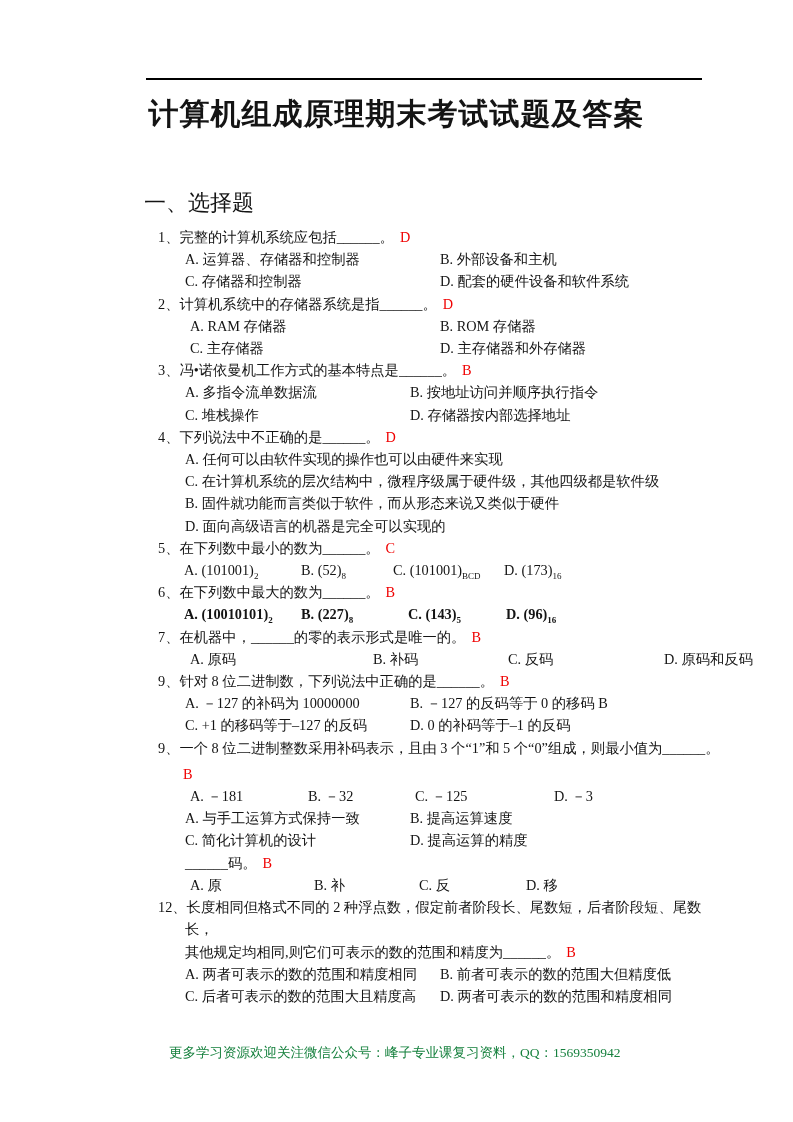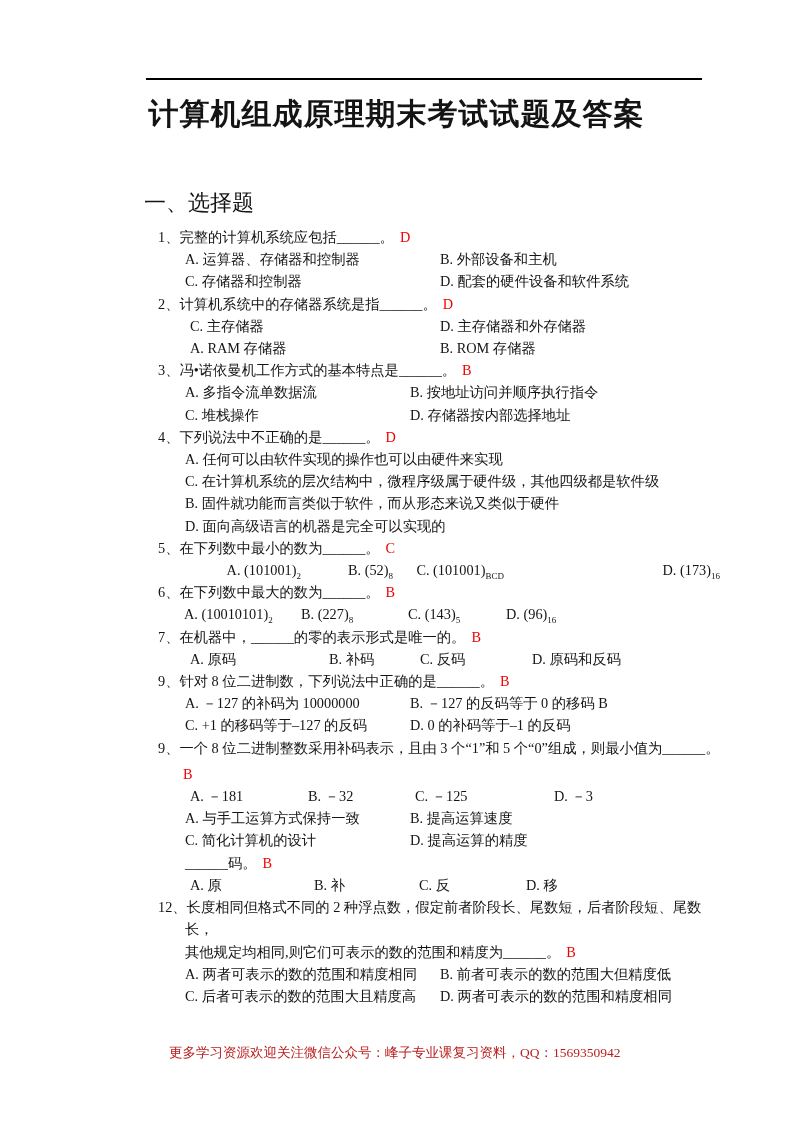--- a/index.html
+++ b/index.html
@@ -51,31 +51,31 @@
   .answer-line { padding-left: 25px; margin-top: 4px; }
   .answer-line .answer { margin-left: 0; }
   .opts { display: grid; }
   .opt { white-space: nowrap; }
   .opt sub { font-size: 9px; line-height: 0; }
   
   .opts-2a   { padding-left: 27px; grid-template-columns: 255px 1fr; }
   .opts-2a2  { padding-left: 32px; grid-template-columns: 250px 1fr; }
   .opts-2b   { padding-left: 27px; grid-template-columns: 225px 1fr; }
   .opts-list { padding-left: 27px; grid-template-columns: 1fr; }
-  .opts-q5   { padding-left: 26px; grid-template-columns: 117px 92px 111px 1fr; text-align: right; }
-  .opts-q6   { padding-left: 26px; grid-template-columns: 117px 107px 98px 1fr; }
-  .opts-q7   { padding-left: 32px; grid-template-columns: 139px 91px 112px 1fr; }
+  .opts-q5   { padding-left: 26px; grid-template-columns: 117px 92px 111px 1fr; }
+  .opts-q6   { padding-left: 26px; grid-template-columns: 117px 107px 98px 1fr; font-weight: bold; }
+  .opts-q7   { padding-left: 32px; grid-template-columns: 139px 91px 112px 1fr; gap: 44px; }
   .opts-q9b  { padding-left: 32px; grid-template-columns: 118px 107px 139px 1fr; }
   .opts-q11  { padding-left: 32px; grid-template-columns: 124px 105px 107px 1fr; }
   .footer {
     position: absolute;
     top: 1044px;
     left: 143px;
     font-size: 13.5px;
-    color: #b91c1c;
+    color: #15803d;
   }
 </style>
 </head>
 <body>
 
 <div class="page">
   <div class="rule"></div>
   <div class="title">计算机组成原理期末考试试题及答案</div>
   <div class="section-heading">一、选择题</div>
   <div class="questions">
@@ -86,26 +86,26 @@
           <span class="opt"><span class="opt-text">B. 外部设备和主机</span></span>
         </div>
         <div class="opts opts-2a">
           <span class="opt"><span class="opt-text">C. 存储器和控制器</span></span>
           <span class="opt"><span class="opt-text">D. 配套的硬件设备和软件系统</span></span>
         </div>
       </div>
       <div class="question">
         <div class="q-stem"><span class="q-num">2、</span><span class="q-text">计算机系统中的存储器系统是指______。</span><span class="answer">D</span></div>
         <div class="opts opts-2a2">
+          <span class="opt"><span class="opt-text">A. RAM 存储器</span></span>
+          <span class="opt"><span class="opt-text">B. ROM 存储器</span></span>
+        </div>
+        <div class="opts opts-2a2">
           <span class="opt"><span class="opt-text">C. 主存储器</span></span>
           <span class="opt"><span class="opt-text">D. 主存储器和外存储器</span></span>
-        </div>
-        <div class="opts opts-2a2">
-          <span class="opt"><span class="opt-text">A. RAM 存储器</span></span>
-          <span class="opt"><span class="opt-text">B. ROM 存储器</span></span>
         </div>
       </div>
       <div class="question">
         <div class="q-stem"><span class="q-num">3、</span><span class="q-text">冯•诺依曼机工作方式的基本特点是______。</span><span class="answer">B</span></div>
         <div class="opts opts-2b">
           <span class="opt"><span class="opt-text">A. 多指令流单数据流</span></span>
           <span class="opt"><span class="opt-text">B. 按地址访问并顺序执行指令</span></span>
         </div>
         <div class="opts opts-2b">
           <span class="opt"><span class="opt-text">C. 堆栈操作</span></span>

